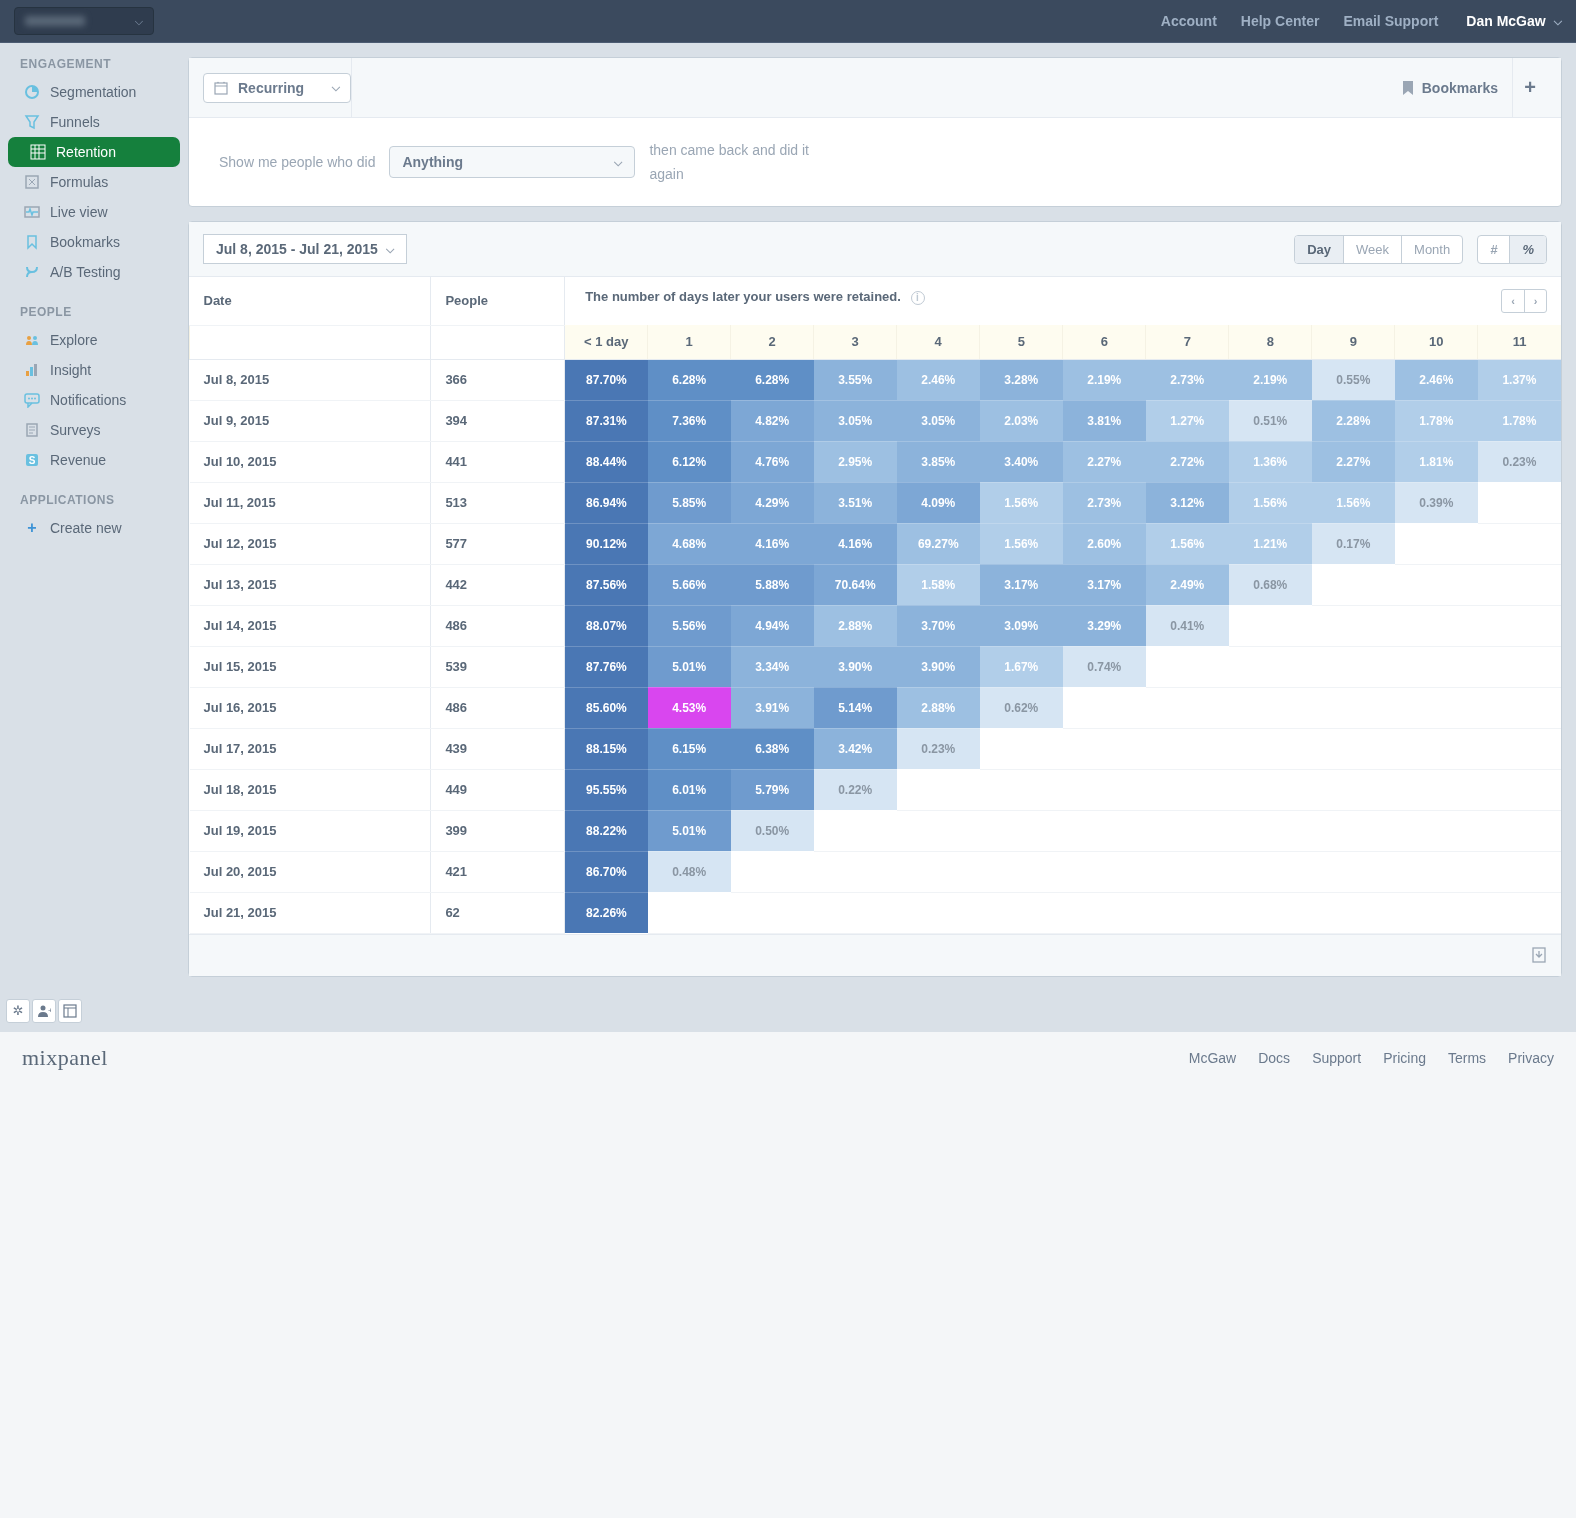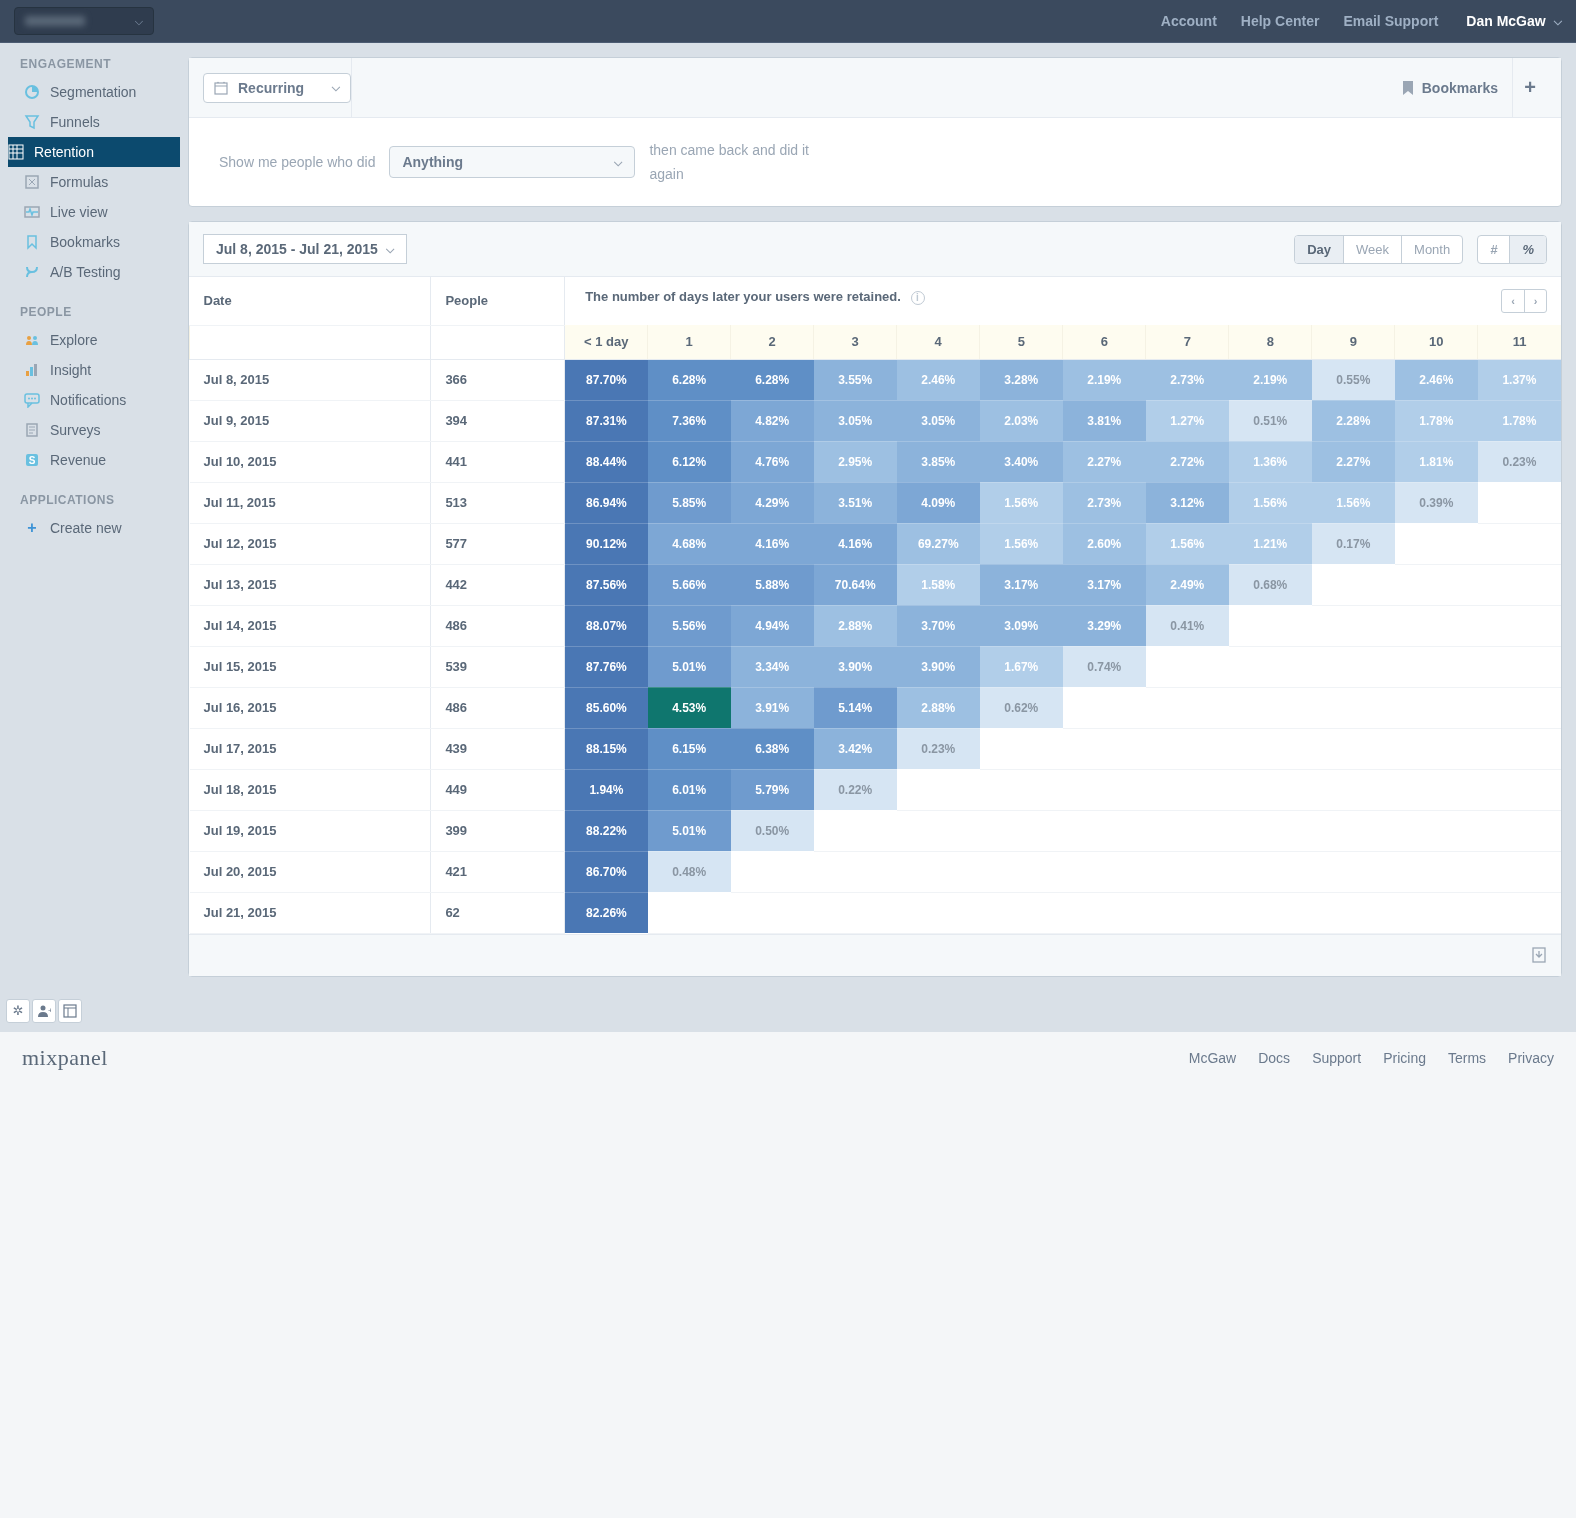--- a/index.html
+++ b/index.html
@@ -12,21 +12,21 @@
 .project-selector .chev { color: #7a8aa0; font-size: 11px; }
 .topbar-links { margin-left: auto; display: flex; gap: 24px; }
 .topbar-links a { color: #9fb0c4; text-decoration: none; font-weight: 600; cursor: pointer; }
 .user-menu { color: #fff; font-weight: 700; margin-left: 28px; display: flex; align-items: center; gap: 8px; cursor: pointer; }
 .user-menu .chev { color: #9fb0c4; font-size: 11px; }
 
 .shell { display: flex; background: #d9e0e7; padding: 14px 14px 0 14px; gap: 14px; border-top: 1px solid #4c5c72; }
 .sidebar { width: 160px; flex-shrink: 0; }
 .section-title { font-size: 12px; font-weight: 700; color: #8a96a3; letter-spacing: 0.5px; margin-bottom: 6px; padding-left: 6px; }
 .nav-item { display: flex; align-items: center; gap: 10px; padding: 7px 10px; font-size: 14px; color: #5a6878; cursor: pointer; border-radius: 3px; }
-.nav-item.active { background: #0c4a6e; color: #fff; margin: 0 -6px; padding: 7px 0; border-radius: 0; }
+.nav-item.active { background: #15803d; color: #fff; margin: 0 -6px; padding: 7px 22px; border-radius: 7px; }
 .nav-item .icon { width: 16px; height: 16px; display: inline-flex; align-items: center; justify-content: center; }
 .section-gap { height: 18px; }
 
 .main { flex: 1; min-width: 0; }
 .panel { background: #fff; border: 1px solid #c5cfd8; border-radius: 4px; margin-bottom: 14px; }
 .panel-toolbar { height: 60px; border-bottom: 1px solid #e5eaf0; background: #f5f8fa; display: flex; align-items: center; padding: 0 14px; }
 .recurring-selector { border: 1px solid #c5cfd8; background: #fff; border-radius: 4px; height: 30px; width: 148px; display: flex; align-items: center; gap: 10px; padding: 0 10px; cursor: pointer; color: #6b7a8d; font-weight: 600; }
 .recurring-selector .chev { margin-left: auto; font-size: 11px; color: #9aa6b4; }
 .bookmarks-link { margin-left: auto; display: flex; align-items: center; gap: 8px; color: #6b7a8d; font-weight: 600; cursor: pointer; padding-right: 14px; border-right: 1px solid #e5eaf0; height: 100%; }
 .add-btn { width: 34px; display: flex; align-items: center; justify-content: center; color: #6b7a8d; font-size: 20px; cursor: pointer; height: 100%; font-weight: 700; }
@@ -445,21 +445,21 @@
                 <td class="data-cell empty"></td>
                 <td class="data-cell empty"></td>
                 <td class="data-cell empty"></td>
                 <td class="data-cell empty"></td>
                 <td class="data-cell empty"></td>
               </tr>
               <tr>
                 <td class="col-date">Jul 16, 2015</td>
                 <td class="col-people">486</td>
                 <td class="data-cell" style="background: rgb(74, 119, 180);">85.60%</td>
-                <td class="data-cell" style="background: #0f766e; margin-top: 44px;">4.53%</td>
+                <td class="data-cell" style="background: #d946ef; margin-top: 44px;">4.53%</td>
                 <td class="data-cell" style="background: rgb(140, 179, 219);">3.91%</td>
                 <td class="data-cell" style="background: rgb(111, 155, 206);">5.14%</td>
                 <td class="data-cell" style="background: rgb(157, 192, 226);">2.88%</td>
                 <td class="data-cell light-text" style="background: rgb(214, 229, 243);">0.62%</td>
                 <td class="data-cell empty"></td>
                 <td class="data-cell empty"></td>
                 <td class="data-cell empty"></td>
                 <td class="data-cell empty"></td>
                 <td class="data-cell empty"></td>
                 <td class="data-cell empty"></td>
@@ -476,21 +476,21 @@
                 <td class="data-cell empty"></td>
                 <td class="data-cell empty"></td>
                 <td class="data-cell empty"></td>
                 <td class="data-cell empty"></td>
                 <td class="data-cell empty"></td>
                 <td class="data-cell empty"></td>
               </tr>
               <tr>
                 <td class="col-date">Jul 18, 2015</td>
                 <td class="col-people">449</td>
-                <td class="data-cell" style="background: rgb(74, 119, 180);">1.94%</td>
+                <td class="data-cell" style="background: rgb(74, 119, 180);">95.55%</td>
                 <td class="data-cell" style="background: rgb(95, 143, 198);">6.01%</td>
                 <td class="data-cell" style="background: rgb(111, 155, 206);">5.79%</td>
                 <td class="data-cell light-text" style="background: rgb(214, 229, 243);">0.22%</td>
                 <td class="data-cell empty"></td>
                 <td class="data-cell empty"></td>
                 <td class="data-cell empty"></td>
                 <td class="data-cell empty"></td>
                 <td class="data-cell empty"></td>
                 <td class="data-cell empty"></td>
                 <td class="data-cell empty"></td>

